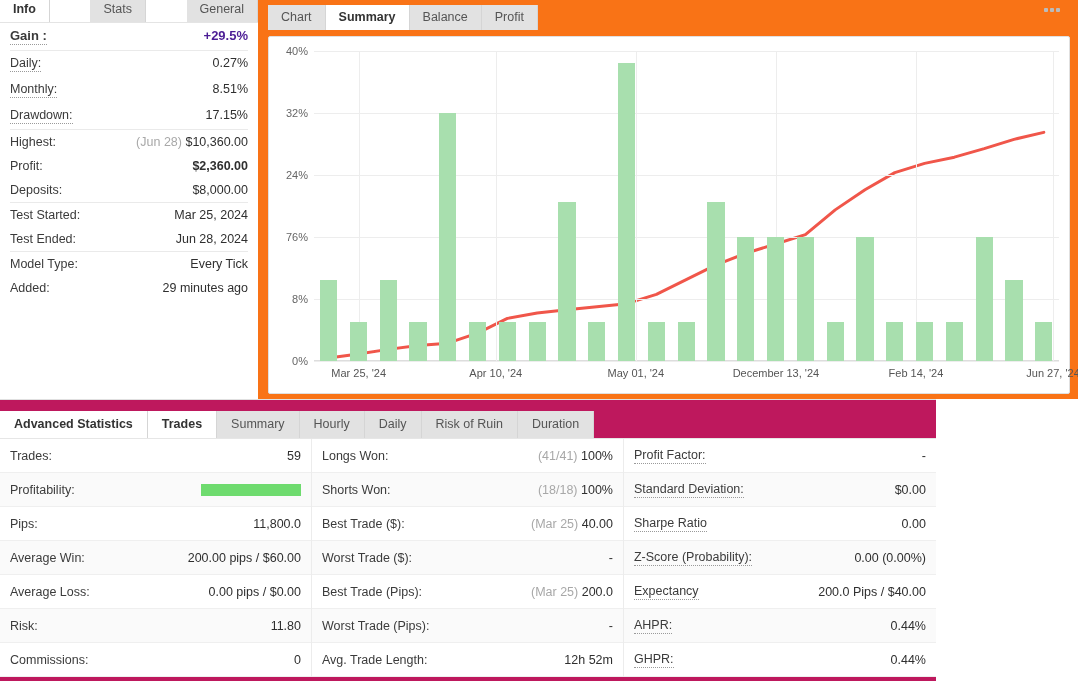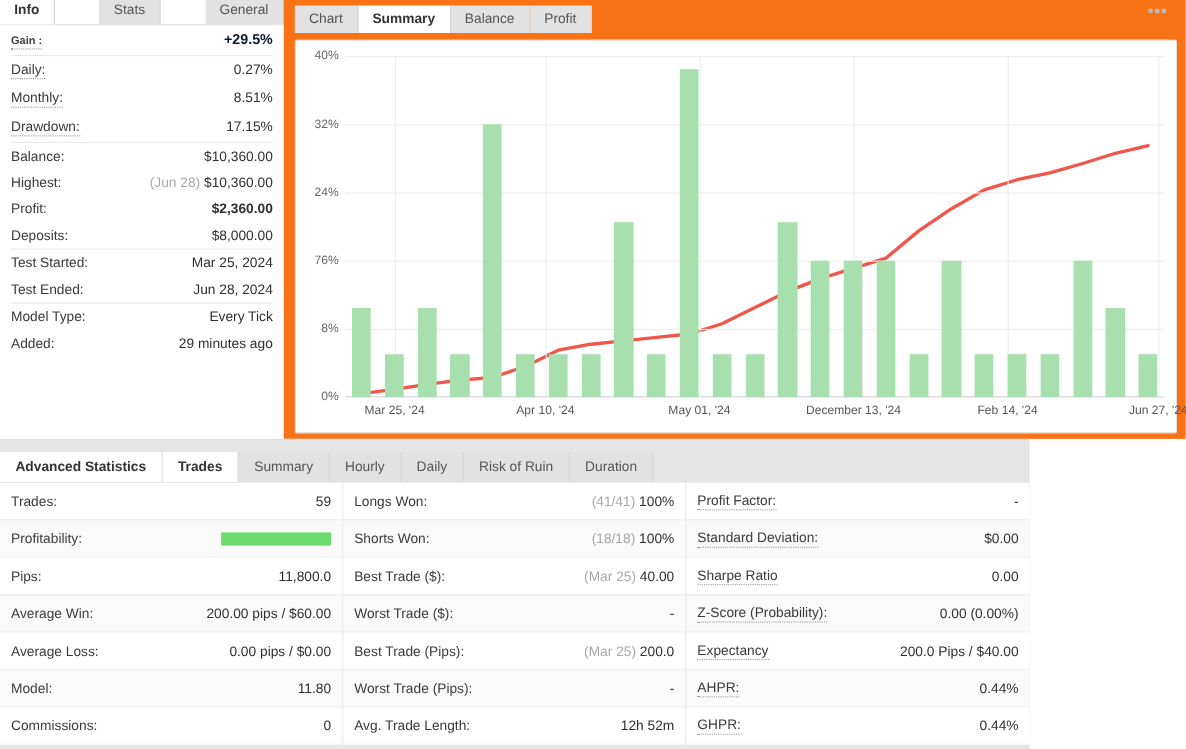--- a/index.html
+++ b/index.html
@@ -36,22 +36,22 @@
   .infobody { border-top:1px solid #e4e4e4; padding: 0 10px; background:#fff; }
   .row {
     display:flex; justify-content:space-between; align-items:baseline;
     padding: 5px 0 5px 0; font-size:12.5px; color:#3b3b3b;
   }
   .row .lbl { color:#3a3a3a; }
   .row .val { color:#2f2f2f; text-align:right; white-space:nowrap; }
   .dotted { border-bottom:1px dotted #9a9a9a; padding-bottom:1px; cursor:help; }
   .grp { border-bottom:1px solid #eaeaea; }
   .grp:last-child { border-bottom:none; }
-  .gain .lbl { font-weight:bold; font-size:10px; }
-  .gain .val { font-weight:bold; color:#0f172a; font-size:13px; }
+  .gain .lbl { font-weight:bold; font-size:13px; }
+  .gain .val { font-weight:bold; color:#4c1d95; font-size:13px; }
   .green { color:#2dc26b; font-weight:600; }
   .muted { color:#a8a8a8; font-weight:normal;margin-left:20px; }
 
   
   .chartpanel { flex:1; height:399px; background:#f97316; position:relative; padding-left:10px; }
   .chart-tabbar { display:flex; height:30px; align-items:flex-end; position:relative; }
   .chart-tabbar .tab { border-right:1px solid #d5d5d5; }
   .dots { position:absolute; right:18px; top:8px; display:flex; gap:2px; }
   .dots i { display:block; width:4px; height:4px; background:#bbbbbb; border-radius:1px; }
 
@@ -72,21 +72,21 @@
   }
   .xlab {
     position:absolute; top:calc(100% + 6px); font-size:11px; color:#555555;
     transform: translateX(-50%); white-space:nowrap;
   }
   .bar { position:absolute; bottom:0; background:#a8dfae; }
   .axisline { position:absolute; left:0; right:0; bottom:0; height:1px; background:#dddddd; }
   .lineSvg { position:absolute; left:0; top:0; width:100%; height:100%; overflow:visible; }
 
   
-  .bottom { position:absolute; left:0; top:399px; width:936px; height:282px; background:#e5e5e5; border-top:1px solid #e0e0e0; }
+  .bottom { position:absolute; left:0; top:399px; width:936px; height:282px; background:#be185d; border-top:1px solid #e0e0e0; }
   .stats-tabbar { display:flex; height:38px; align-items:flex-end; padding-left:0px; }
   .stats-tabbar .tab { padding: 7px 14px 8px 14px; font-size:12.5px; }
 
   .statsgrid { display:flex; border-top:1px solid #e6e6e6; }
   .statcol { width:33.333%; }
   .statcol.c1 { border-right:1px solid #ececec; }
   .statcol.c2 { border-right:1px solid #ececec; }
   .srow {
     display:flex; justify-content:space-between; align-items:center;
     height:34px; padding: 0 10px; font-size:12.5px;
@@ -128,24 +128,20 @@
               <div class="row">
                 <span class="lbl dotted">Monthly:</span>
                 <span class="val">8.51%</span>
               </div>
               <div class="row">
                 <span class="lbl dotted">Drawdown:</span>
                 <span class="val">17.15%</span>
               </div>
             </div>
             <div class="grp">
-              <div class="row">
-                <span class="lbl">Balance:</span>
-                <span class="val">$10,360.00</span>
-              </div>
               <div class="row">
                 <span class="lbl">Highest:</span>
                 <span class="val"><span class="muted">(Jun 28) </span>$10,360.00</span>
               </div>
               <div class="row">
                 <span class="lbl">Profit:</span>
                 <span class="val green">$2,360.00</span>
               </div>
               <div class="row">
                 <span class="lbl">Deposits:</span>
@@ -276,21 +272,21 @@
           </div>
           <div class="srow">
             <span class="sl">Average Win:</span>
             <span class="sv">200.00 pips / $60.00</span>
           </div>
           <div class="srow">
             <span class="sl">Average Loss:</span>
             <span class="sv">0.00 pips / $0.00</span>
           </div>
           <div class="srow">
-            <span class="sl">Model:</span>
+            <span class="sl">Risk:</span>
             <span class="sv">11.80</span>
           </div>
           <div class="srow">
             <span class="sl">Commissions:</span>
             <span class="sv">0</span>
           </div>
         </div>
       <div class="statcol c2" id="statcol2">
           <div class="srow">
             <span class="sl">Longs Won:</span>

